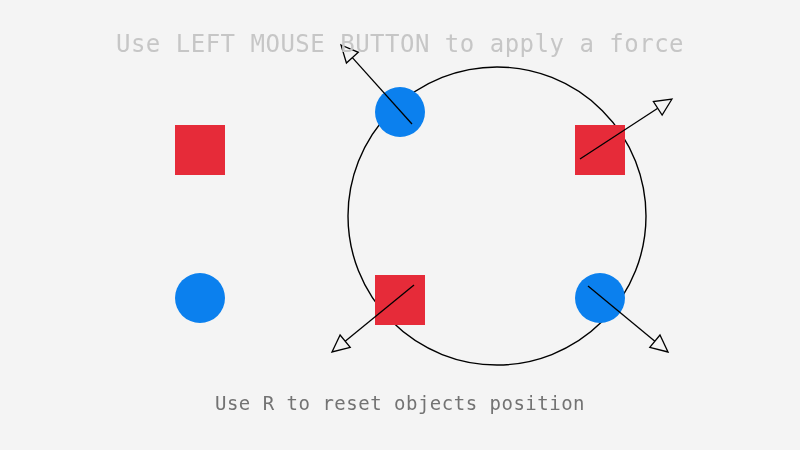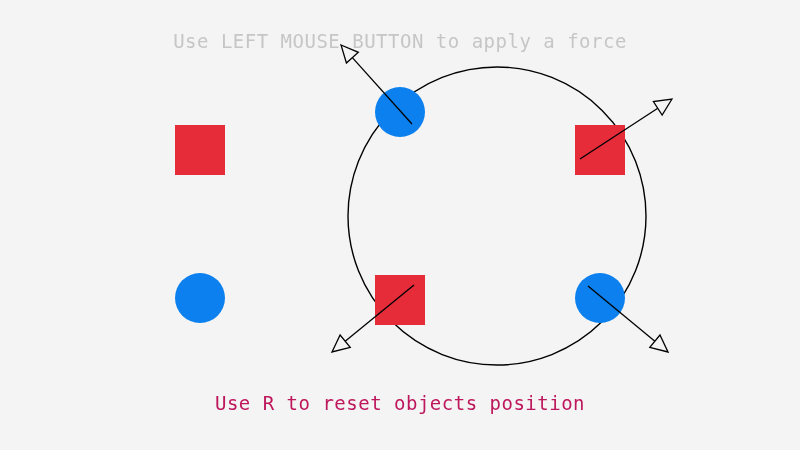--- a/index.html
+++ b/index.html
@@ -32,21 +32,21 @@
     width: 800px;
     text-align: center;
     font-family: "DejaVu Sans Mono", "Liberation Mono", monospace;
     font-weight: normal;
     letter-spacing: 0.5px;
     white-space: pre;
     user-select: none;
   }
   #hint-top {
     top: 30px;
-    font-size: 19px;
+    font-size: 24px;
     color: #c6c6c6;
   }
   #hint-bottom {
     top: 392px;
     font-size: 19px;
     color: #7d7d7d;
   }
 </style>
 </head>
 <body>
@@ -83,15 +83,15 @@
         </g>
         <g id="force-circle-bottom-right">
           <line x1="588" y1="286" x2="654.8866542648187" y2="341.18148976847544" stroke="#000000" stroke-width="1.3"></line>
           <polygon points="668,352 649.7955906264542,347.35247599679604 659.9777179031832,335.01050354015484" fill="#f4f4f4" stroke="#000000" stroke-width="1.3" stroke-linejoin="miter"></polygon>
         </g>
       </g>
   </svg>
 
   <div class="hint-text" id="hint-top" style="color: rgb(198, 198, 198);">Use LEFT MOUSE BUTTON to apply a force</div>
 
-  <div class="hint-text" id="hint-bottom" style="color: #be185d;">Use R to reset objects position</div>
+  <div class="hint-text" id="hint-bottom" style="color: #737373;">Use R to reset objects position</div>
 
 </div>
 
 </body></html>

